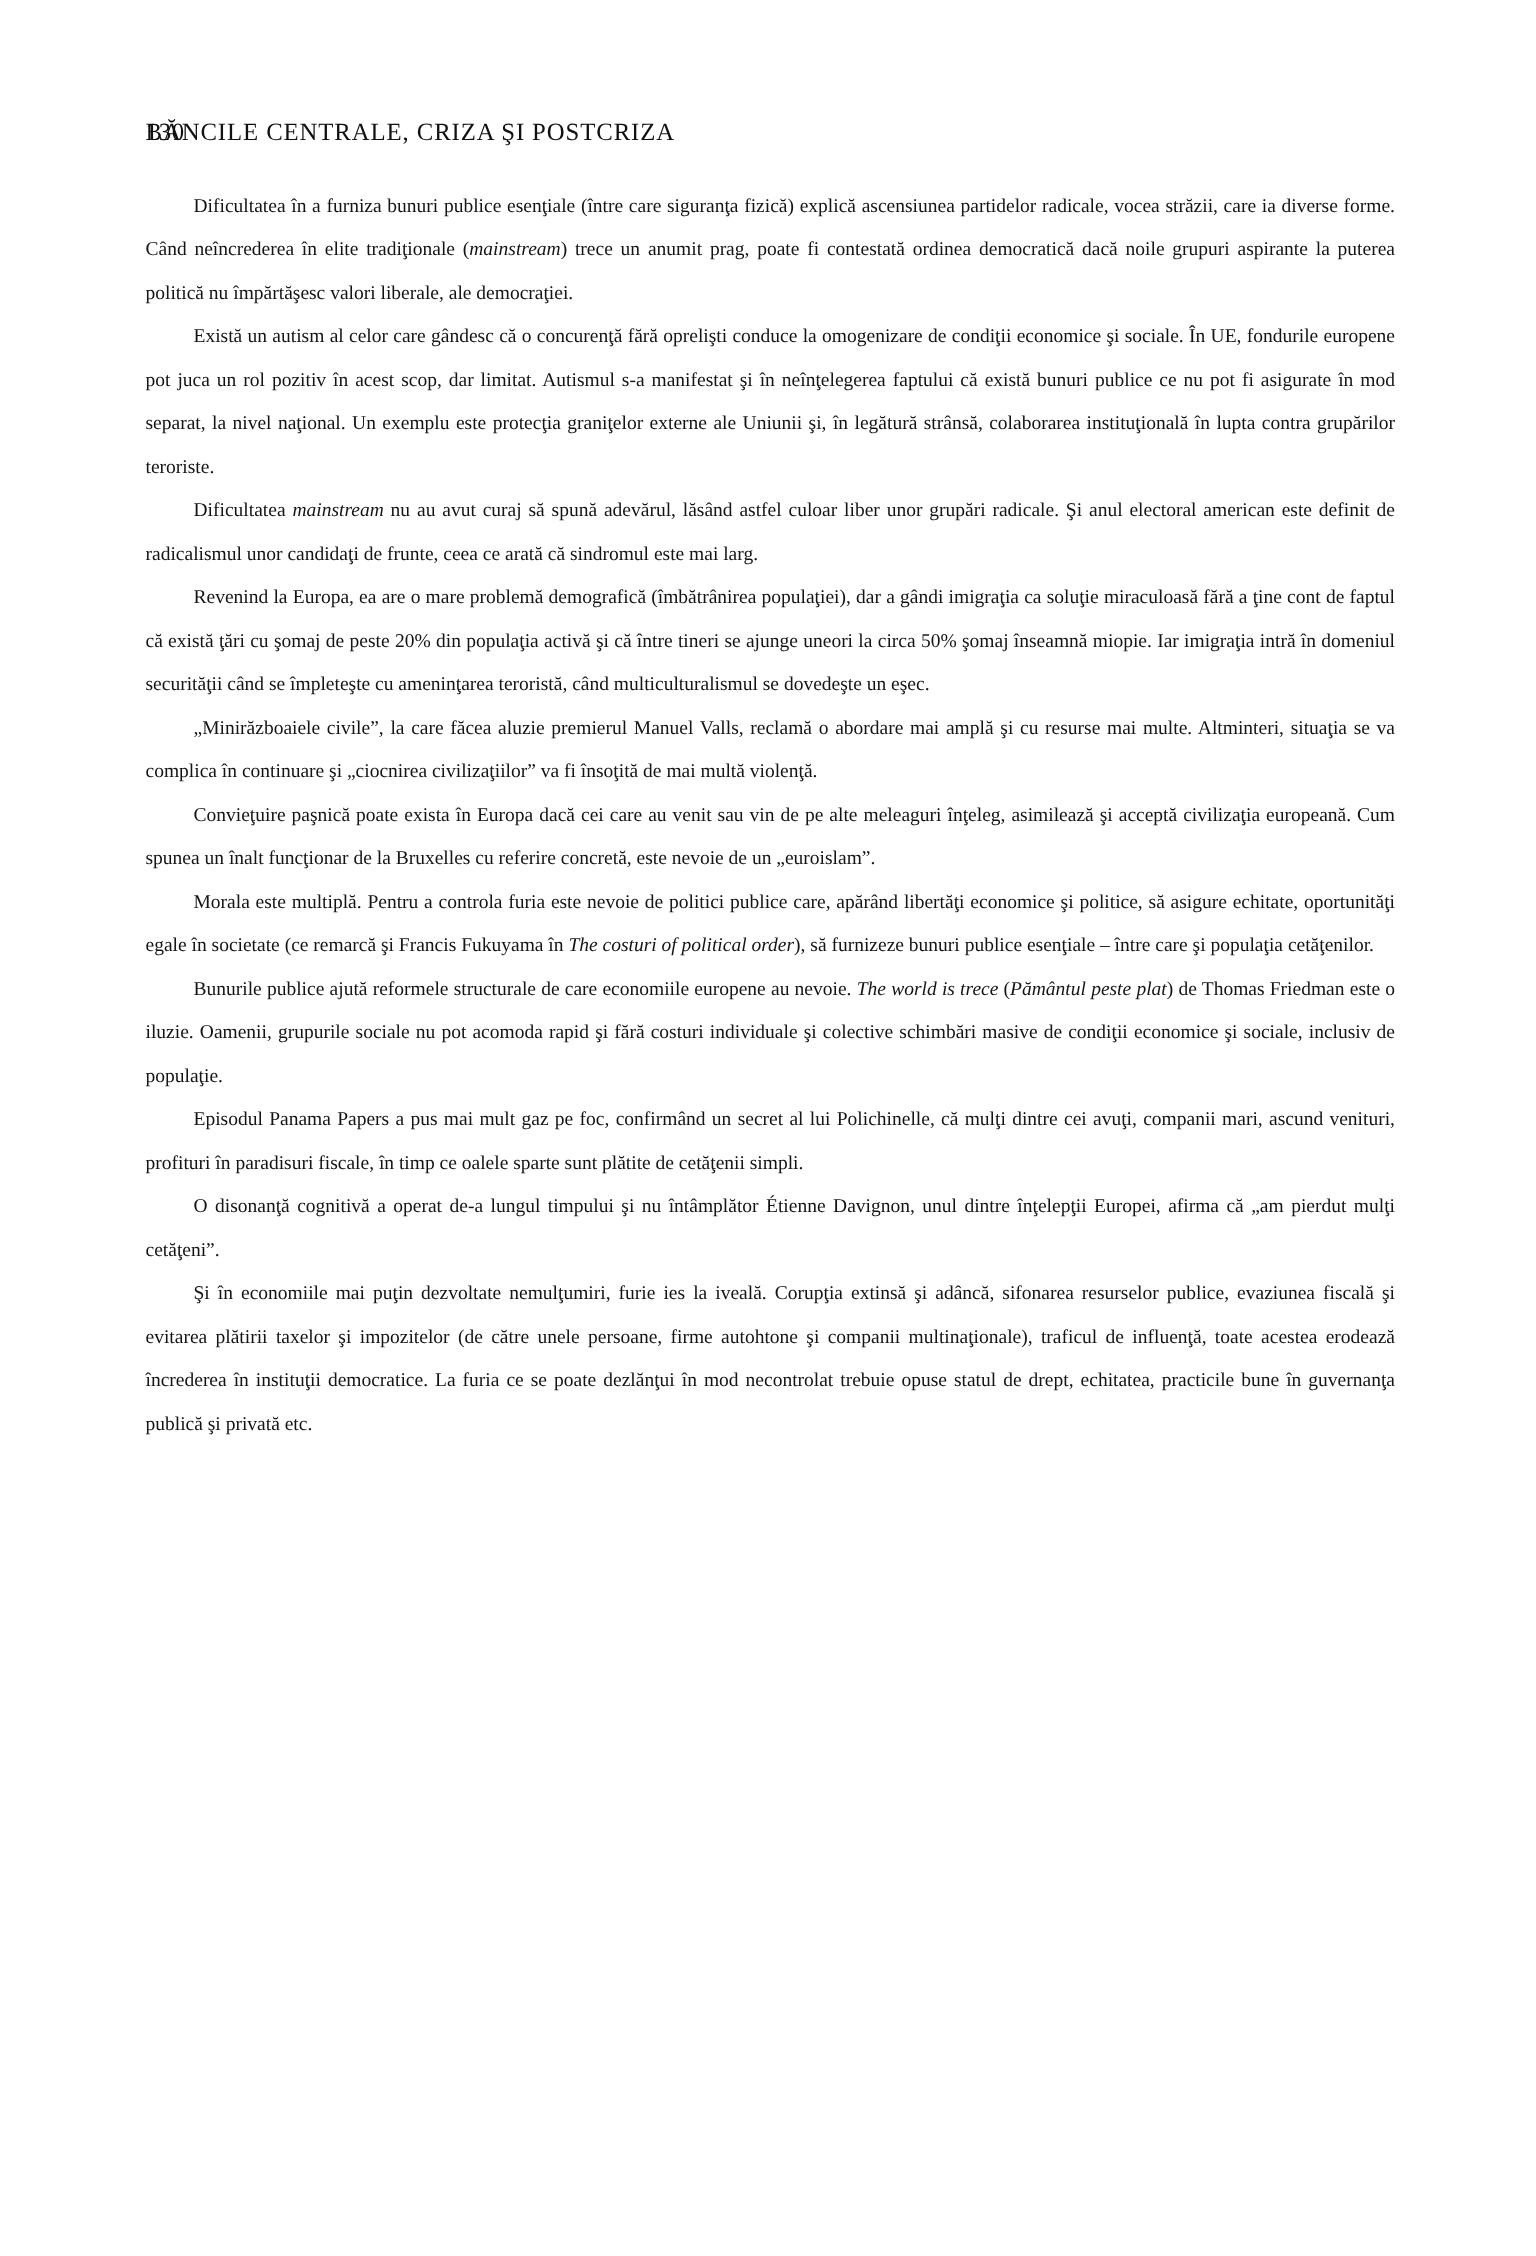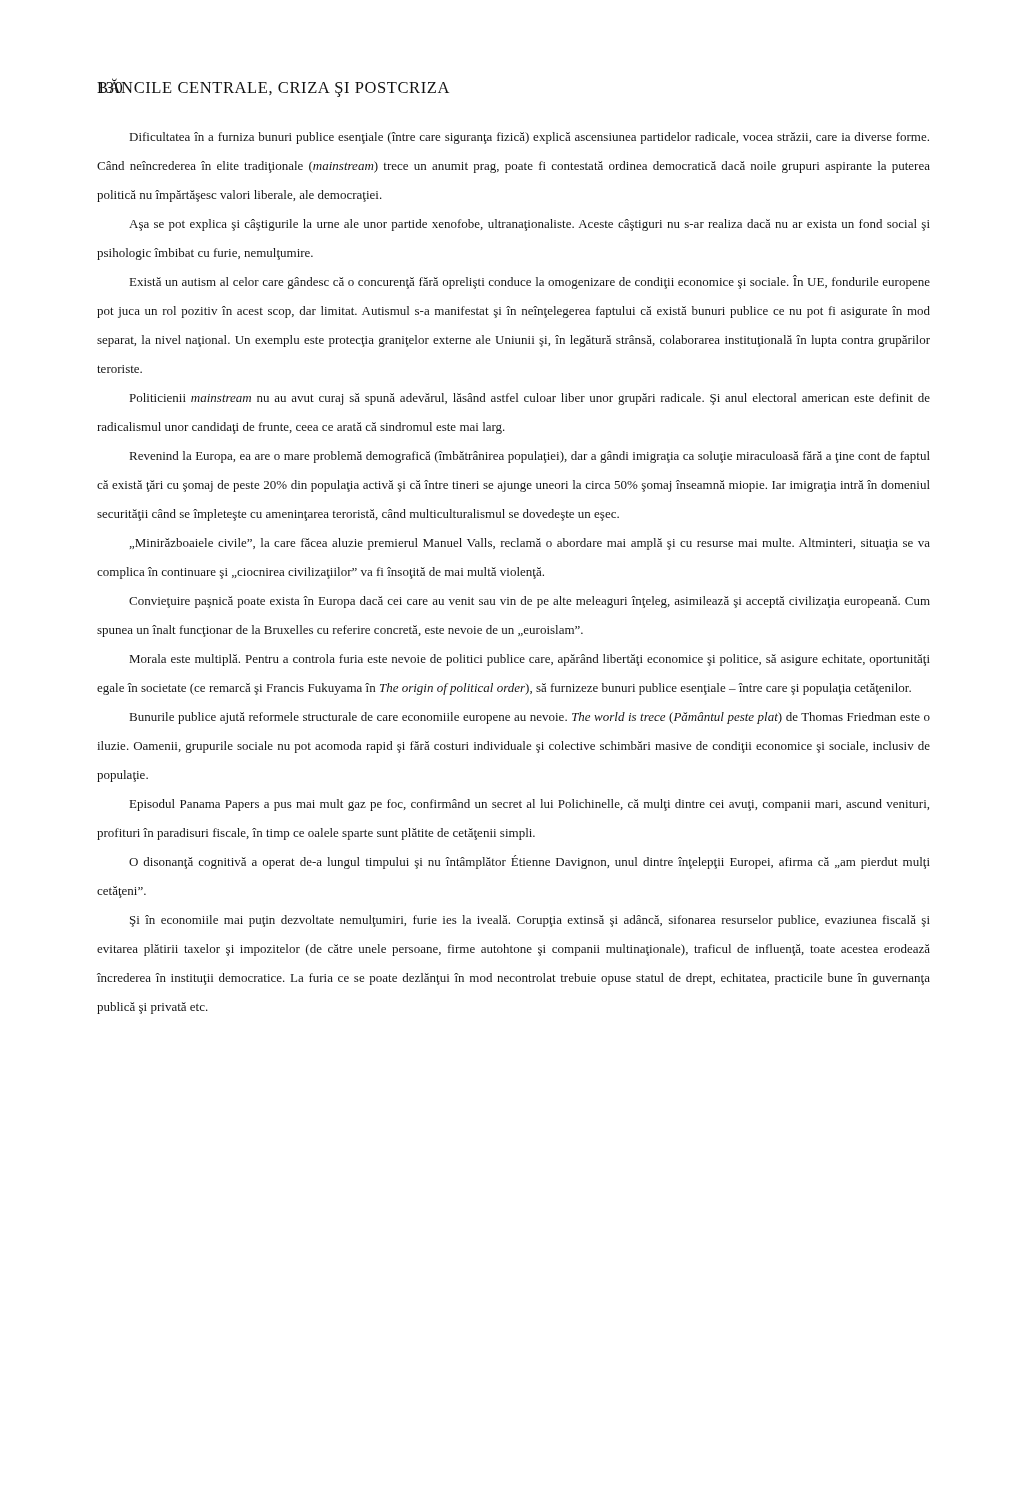--- a/index.html
+++ b/index.html
@@ -61,25 +61,24 @@
 </head>
 <body>
 
 <div class="page">
   <div class="page-header">
     <span class="page-number">130</span>
     <div class="running-title">BĂNCILE CENTRALE, CRIZA ŞI POSTCRIZA</div>
   </div>
   <div class="page-body">
       <p><span>Dificultatea în a furniza bunuri publice esenţiale (între care siguranţa fizică) explică ascensiunea partidelor radicale, vocea străzii, care ia diverse forme. Când neîncrederea în elite tradiţionale (</span><em>mainstream</em><span>) trece un anumit prag, poate fi contestată ordinea democratică dacă noile grupuri aspirante la puterea politică nu împărtăşesc valori liberale, ale democraţiei.</span></p>
-      <p><span>Aşa se pot explica şi câştigurile la urne ale unor partide xenofobe, ultranaţionaliste. Aceste câştiguri nu s-ar realiza dacă nu ar exista un fond social şi psihologic îmbibat cu furie, nemulţumire.</span></p>
       <p><span>Există un autism al celor care gândesc că o concurenţă fără oprelişti conduce la omogenizare de condiţii economice şi sociale. În UE, fondurile europene pot juca un rol pozitiv în acest scop, dar limitat. Autismul s-a manifestat şi în neînţelegerea faptului că există bunuri publice ce nu pot fi asigurate în mod separat, la nivel naţional. Un exemplu este protecţia graniţelor externe ale Uniunii şi, în legătură strânsă, colaborarea instituţională în lupta contra grupărilor teroriste.</span></p>
-      <p><span>Politicienii </span><em>mainstream</em><span> nu au avut curaj să spună adevărul, lăsând astfel culoar liber unor grupări radicale. Şi anul electoral american este definit de radicalismul unor candidaţi de frunte, ceea ce arată că sindromul este mai larg.</span></p>
+      <p><span>Dificultatea </span><em>mainstream</em><span> nu au avut curaj să spună adevărul, lăsând astfel culoar liber unor grupări radicale. Şi anul electoral american este definit de radicalismul unor candidaţi de frunte, ceea ce arată că sindromul este mai larg.</span></p>
       <p><span>Revenind la Europa, ea are o mare problemă demografică (îmbătrânirea populaţiei), dar a gândi imigraţia ca soluţie miraculoasă fără a ţine cont de faptul că există ţări cu şomaj de peste 20% din populaţia activă şi că între tineri se ajunge uneori la circa 50% şomaj înseamnă miopie. Iar imigraţia intră în domeniul securităţii când se împleteşte cu ameninţarea teroristă, când multiculturalismul se dovedeşte un eşec.</span></p>
       <p><span>„Minirăzboaiele civile”, la care făcea aluzie premierul Manuel Valls, reclamă o abordare mai amplă şi cu resurse mai multe. Altminteri, situaţia se va complica în continuare şi „ciocnirea civilizaţiilor” va fi însoţită de mai multă violenţă.</span></p>
       <p><span>Convieţuire paşnică poate exista în Europa dacă cei care au venit sau vin de pe alte meleaguri înţeleg, asimilează şi acceptă civilizaţia europeană. Cum spunea un înalt funcţionar de la Bruxelles cu referire concretă, este nevoie de un „euroislam”.</span></p>
-      <p><span>Morala este multiplă. Pentru a controla furia este nevoie de politici publice care, apărând libertăţi economice şi politice, să asigure echitate, oportunităţi egale în societate (ce remarcă şi Francis Fukuyama în </span><em>The origin of political order</em><span>), să furnizeze bunuri publice esenţiale – între care şi populaţia cetăţenilor.</span></p>
+      <p><span>Morala este multiplă. Pentru a controla furia este nevoie de politici publice care, apărând libertăţi economice şi politice, să asigure echitate, oportunităţi egale în societate (ce remarcă şi Francis Fukuyama în </span><em>The costuri of political order</em><span>), să furnizeze bunuri publice esenţiale – între care şi populaţia cetăţenilor.</span></p>
       <p><span>Bunurile publice ajută reformele structurale de care economiile europene au nevoie. </span><em>The world is trece</em><span> (</span><em>Pământul peste plat</em><span>) de Thomas Friedman este o iluzie. Oamenii, grupurile sociale nu pot acomoda rapid şi fără costuri individuale şi colective schimbări masive de condiţii economice şi sociale, inclusiv de populaţie.</span></p>
       <p><span>Episodul Panama Papers a pus mai mult gaz pe foc, confirmând un secret al lui Polichinelle, că mulţi dintre cei avuţi, companii mari, ascund venituri, profituri în paradisuri fiscale, în timp ce oalele sparte sunt plătite de cetăţenii simpli.</span></p>
       <p><span>O disonanţă cognitivă a operat de-a lungul timpului şi nu întâmplător Étienne Davignon, unul dintre înţelepţii Europei, afirma că „am pierdut mulţi cetăţeni”.</span></p>
       <p><span>Şi în economiile mai puţin dezvoltate nemulţumiri, furie ies la iveală. Corupţia extinsă şi adâncă, sifonarea resurselor publice, evaziunea fiscală şi evitarea plătirii taxelor şi impozitelor (de către unele persoane, firme autohtone şi companii multinaţionale), traficul de influenţă, toate acestea erodează încrederea în instituţii democratice. La furia ce se poate dezlănţui în mod necontrolat trebuie opuse statul de drept, echitatea, practicile bune în guvernanţa publică şi privată etc.</span></p>
     </div>
 </div>
 
 </body></html>

